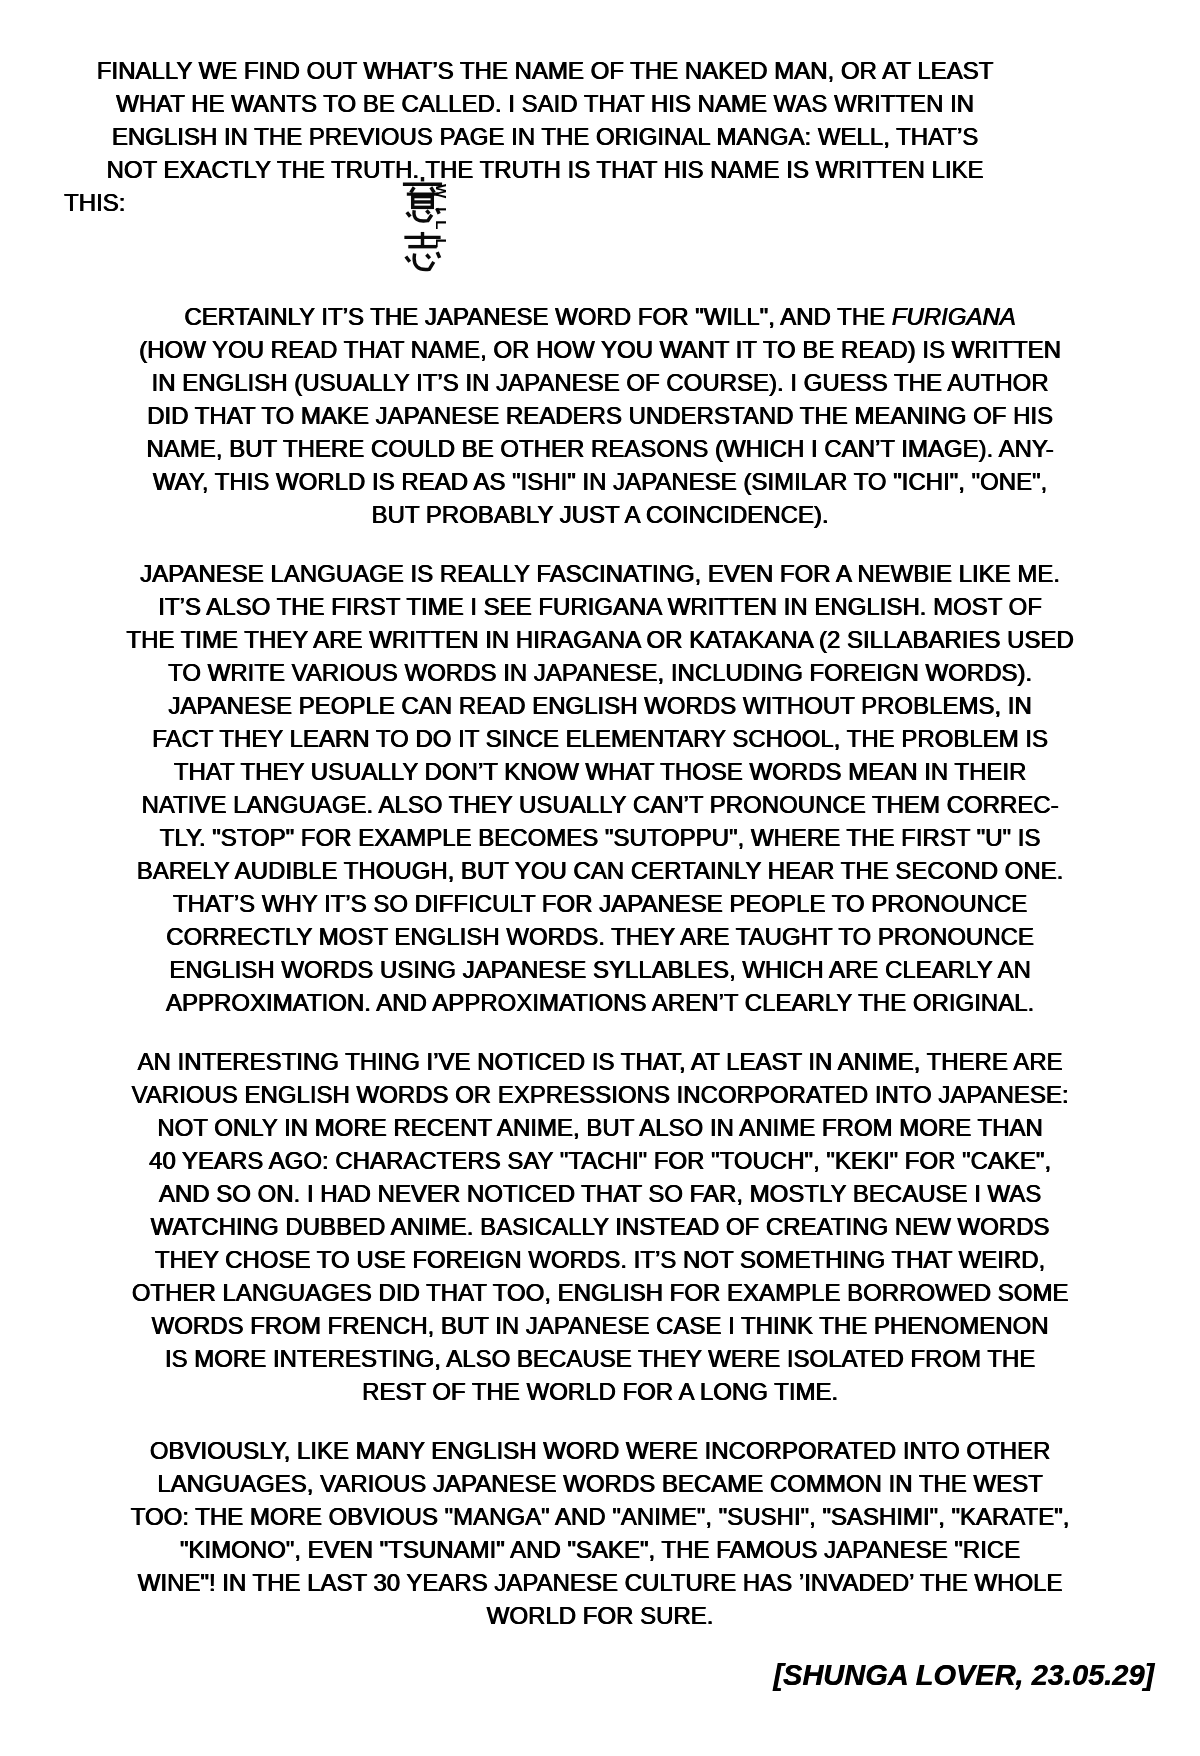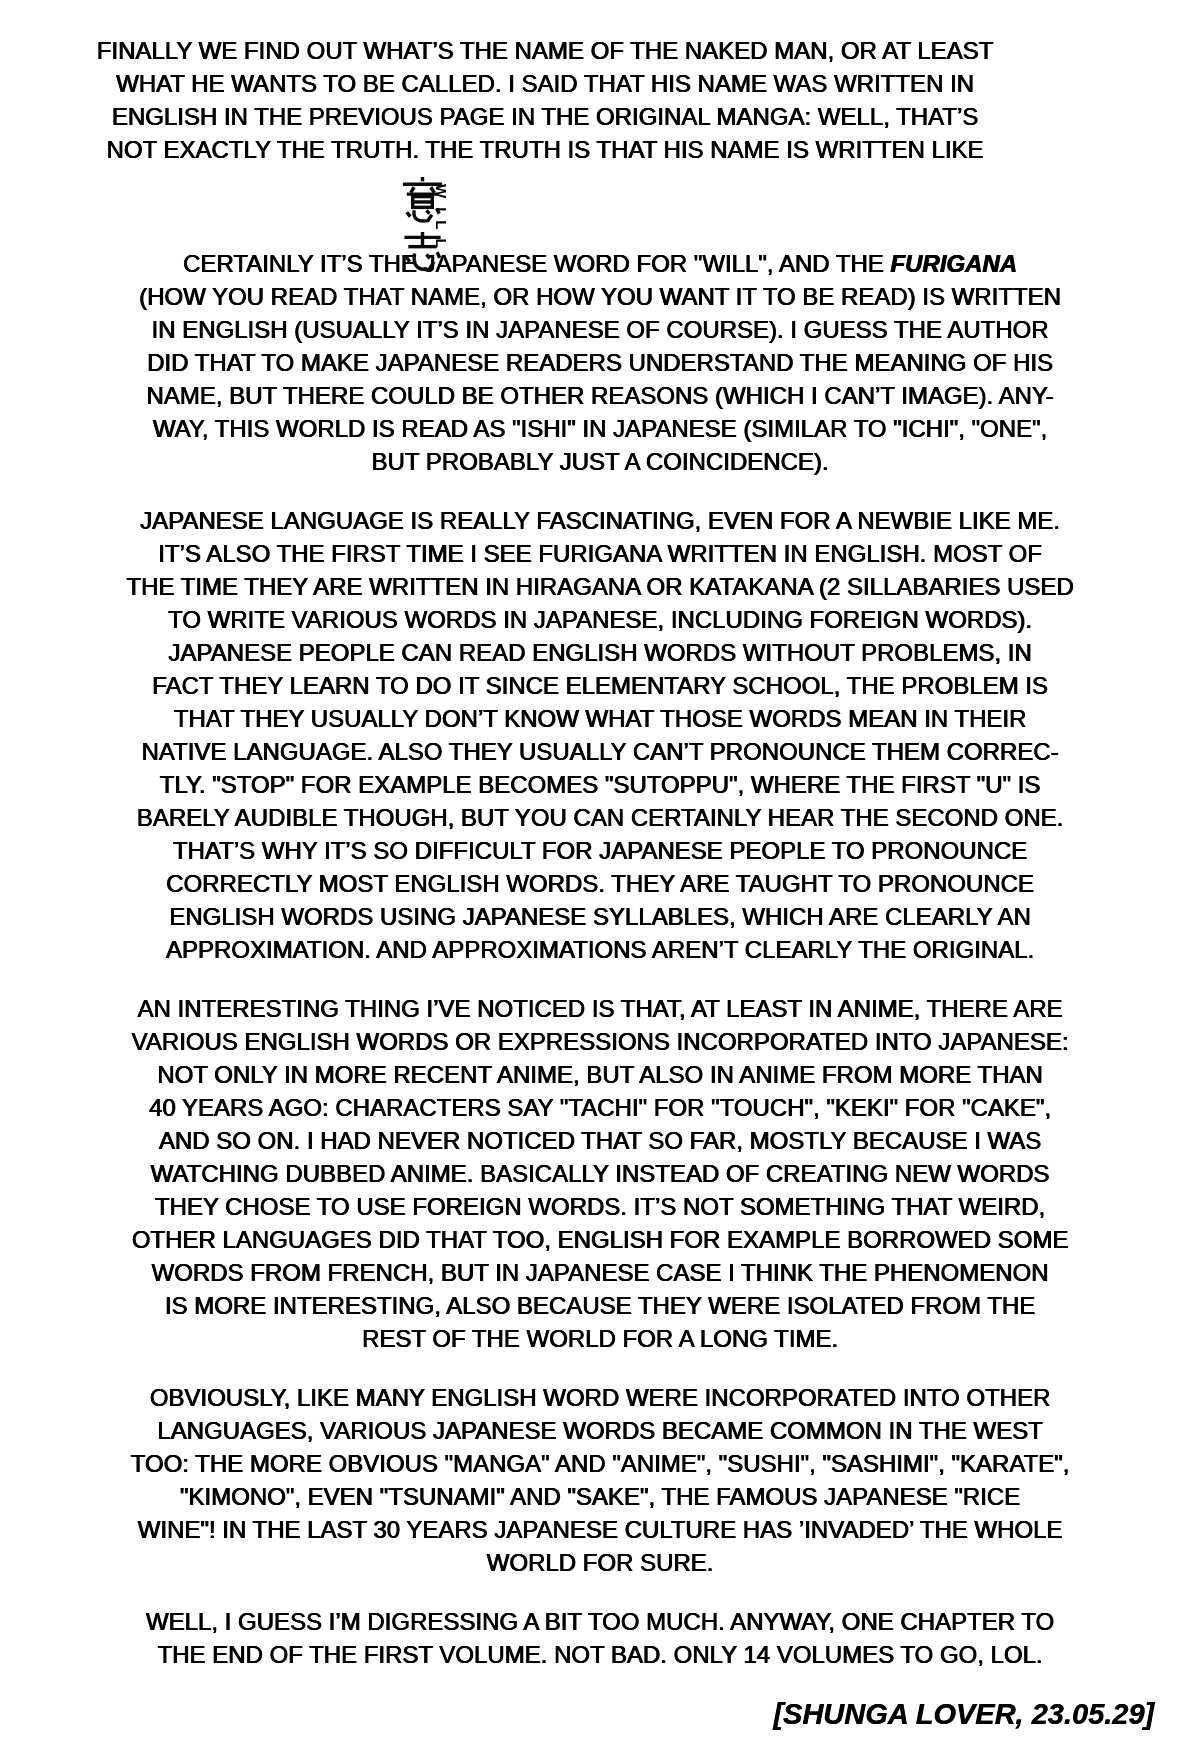--- a/index.html
+++ b/index.html
@@ -1,37 +1,37 @@
 <!DOCTYPE html>
 <html><head>
 <meta charset="utf-8">
 <style>
   html,body{margin:0;padding:0;}
   body{
     width:1200px;height:1756px;overflow:hidden;
     background:#ffffff;color:#000000;
     font-family:"Liberation Sans","DejaVu Sans",sans-serif;
   }
-  .page{position:relative;width:1200px;height:1756px;box-sizing:border-box;padding-top:34px;}
+  .page{position:relative;width:1200px;height:1756px;box-sizing:border-box;padding-top:54px;}
   .para{
     margin:0 30px 26px 30px;
     text-align:center;
     white-space:pre-line;
     font-size:24px;line-height:33px;
     letter-spacing:0px;
     text-shadow:0.6px 0 currentColor,-0.3px 0 currentColor;
   }
   .p1{margin:0 150px 0 40px;}
   .this-line{
     margin:0 0 0 64px;text-align:left;
     font-size:24px;line-height:33px;
     text-shadow:0.6px 0 currentColor,-0.3px 0 currentColor;
   }
   .kanji-spacer{height:81px;}
-  .em{font-style:italic;font-weight:bold;}
+  .em{font-style:italic;font-weight:normal;}
   .signature{
     margin-top:2px;padding-right:46px;text-align:right;
     font-size:29px;line-height:34px;font-weight:bold;font-style:italic;
     text-shadow:0.5px 0 currentColor;
   }
   .kanji-block{position:absolute;left:398px;top:176px;display:flex;align-items:flex-start;}
   .kanji-col{display:flex;flex-direction:column;gap:5px;}
   .kanji-col svg{width:49px;height:49px;display:block;}
   .kanji-col svg path,.kanji-col svg line,.kanji-col svg rect{
     stroke:#0a0a0a;stroke-width:7;fill:none;stroke-linecap:butt;
@@ -46,20 +46,21 @@
 </head>
 <body>
 
 <div class="page">
 
   <div class="para p1">FINALLY WE FIND OUT WHAT’S THE NAME OF THE NAKED MAN, OR AT LEAST
 WHAT HE WANTS TO BE CALLED. I SAID THAT HIS NAME WAS WRITTEN IN
 ENGLISH IN THE PREVIOUS PAGE IN THE ORIGINAL MANGA: WELL, THAT’S
 NOT EXACTLY THE TRUTH. THE TRUTH IS THAT HIS NAME IS WRITTEN LIKE</div>
 
+  <div class="this-line">THIS:</div>
 
   <div class="kanji-block">
     <div class="kanji-col">
       <svg viewBox="0 0 100 100" aria-hidden="true">
         <path d="M50,2 V11"></path>
         <path d="M10,17 H90"></path>
         <path d="M33,23 L26,34"></path>
         <path d="M67,23 L74,34"></path>
         <path d="M18,37 H82"></path>
         <rect x="30" y="42" width="40" height="22"></rect>
@@ -122,18 +123,16 @@
 IS MORE INTERESTING, ALSO BECAUSE THEY WERE ISOLATED FROM THE
 REST OF THE WORLD FOR A LONG TIME.</p>
 
   <p class="para">OBVIOUSLY, LIKE MANY ENGLISH WORD WERE INCORPORATED INTO OTHER
 LANGUAGES, VARIOUS JAPANESE WORDS BECAME COMMON IN THE WEST
 TOO: THE MORE OBVIOUS "MANGA" AND "ANIME", "SUSHI", "SASHIMI", "KARATE",
 "KIMONO", EVEN "TSUNAMI" AND "SAKE", THE FAMOUS JAPANESE "RICE
 WINE"! IN THE LAST 30 YEARS JAPANESE CULTURE HAS ’INVADED’ THE WHOLE
 WORLD FOR SURE.</p>
 
-  <p class="para">WELL, I GUESS I’M DIGRESSING A BIT TOO MUCH. ANYWAY, ONE CHAPTER TO
-THE END OF THE FIRST VOLUME. NOT BAD. ONLY 14 VOLUMES TO GO, LOL.</p>
 
   <div class="signature">[SHUNGA LOVER, 23.05.29]</div>
 
 </div>
 
 </body></html>

